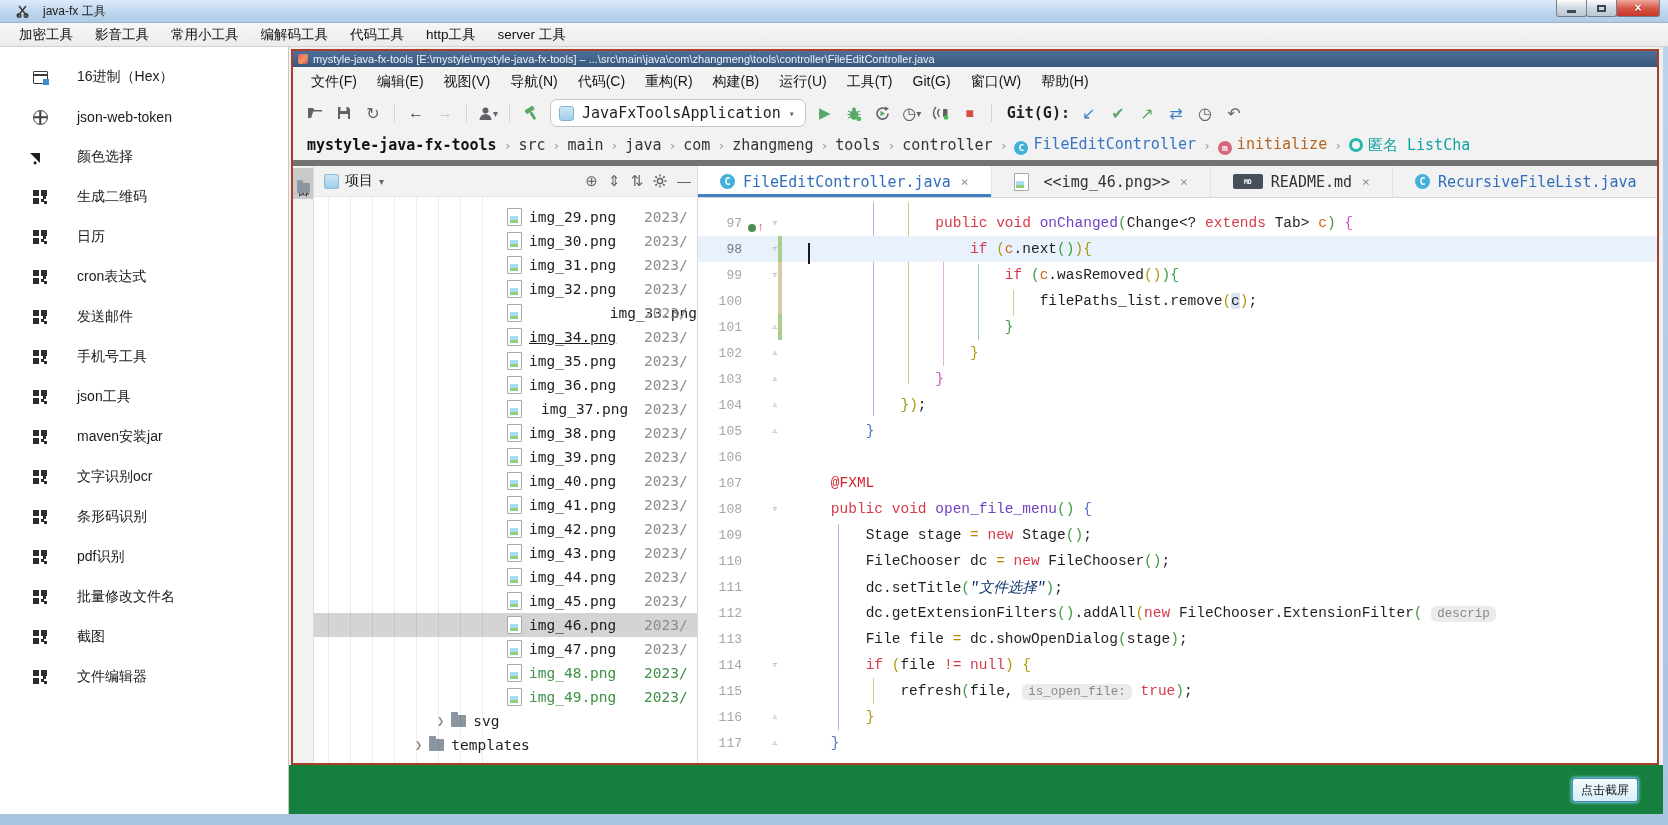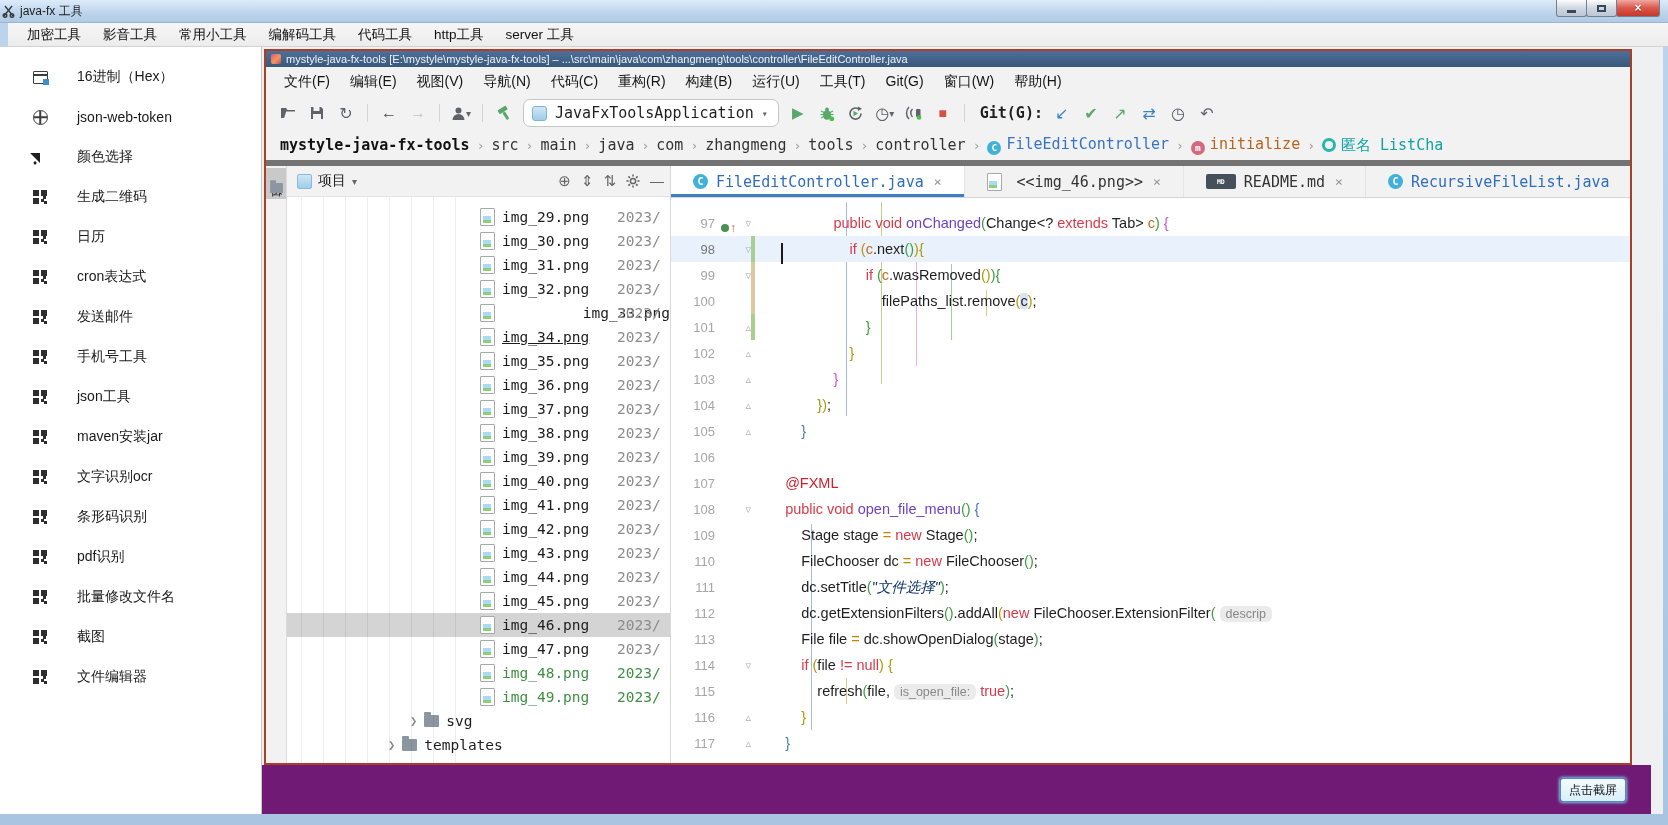--- a/index.html
+++ b/index.html
@@ -3,40 +3,40 @@
 <meta charset="utf-8">
 <style>
   html,body{margin:0;padding:0}
   body{
     width:1668px;height:825px;position:relative;overflow:hidden;
     font-family:"Liberation Sans","DejaVu Sans",sans-serif;
     background:linear-gradient(#bdd4ec,#a9c4e0);
   }
   
   .titlebar{
-    height:22px;display:flex;align-items:center;padding-left:2px;gap:5px;
+    height:22px;display:flex;align-items:center;padding-left:16px;gap:14px;
     background:linear-gradient(#dcebfa,#bcd4ec 60%,#b0cbe6);
     border-bottom:1px solid #9ab4d2;font-size:12px;color:#1b1b1b;position:relative;
   }
   .winbtns{position:absolute;right:8px;top:0;display:flex}
   .wbtn{width:29px;height:16px;border:1px solid #70808f;border-top:none;
     background:linear-gradient(#fdfdfd,#cfd8e2 50%,#bcc7d3);
     display:flex;align-items:center;justify-content:center;border-radius:0 0 3px 3px;margin-left:-1px}
   .wbtn.close{background:linear-gradient(#f0a8a0,#d9584a 50%,#c8372a);width:42px}
   .glyph-min{width:9px;height:3px;background:#38485a;margin-top:6px}
   .glyph-max{width:9px;height:7px;border:2px solid #38485a;box-sizing:border-box}
   .glyph-x{color:#fff;font-weight:bold;font-size:12px;line-height:1;text-shadow:0 1px 1px #7a2017}
   .appmenubar{
     height:23px;background:linear-gradient(#f6f6f6,#ececec);border-bottom:1px solid #d2d2d2;
-    display:flex;align-items:center;padding-left:8px;margin-left:8px;
+    display:flex;align-items:center;padding-left:8px;
   }
   .appmenu-item{font-size:13.5px;color:#111;padding:0 11px;line-height:23px;cursor:default}
   .content{display:flex;height:767px;width:1663px}
   
-  .sidebar{width:262px;background:#fff;border-right:1px solid #c7c7c7;padding-top:10px;box-sizing:border-box}
+  .sidebar{width:289px;background:#fff;border-right:1px solid #c7c7c7;padding-top:10px;box-sizing:border-box}
   .side-item{height:40px;display:flex;align-items:center}
   .sicon{width:18px;height:18px;margin-left:31px;display:inline-flex;align-items:center;justify-content:center;position:relative;flex:none}
   .slabel{margin-left:28px;font-size:14px;color:#1a1a1a}
   .icon-qr{width:14px;height:14px;position:relative}
   .icon-qr::before{content:"";position:absolute;inset:0;background-repeat:no-repeat;
     background-image:linear-gradient(#2d2d2d,#2d2d2d),linear-gradient(#2d2d2d,#2d2d2d),linear-gradient(#2d2d2d,#2d2d2d);
     background-size:6px 6px,6px 6px,6px 6px;background-position:0 0,100% 0,0 100%}
   .icon-qr::after{content:"";position:absolute;right:0;bottom:0;width:3px;height:3px;background:#2d2d2d;
     box-shadow:-3px -2px 0 #2d2d2d,-1px -5px 0 #2d2d2d,2px 2px 0 0 transparent}
   .icon-hex{width:15px;height:13px;border:1.5px solid #3d3d3d;box-sizing:border-box;position:relative;border-radius:1px}
@@ -109,21 +109,21 @@
   .tab{display:flex;align-items:center;gap:8px;padding:0 22px;font-family:"DejaVu Sans Mono",monospace;
     font-size:15px;color:#333;border-right:1px solid #e4e4e4;white-space:nowrap}
   .tab.active{background:#fff;box-shadow:inset 0 -3px 0 #3e7ec2;color:#2f6dbd}
   .tab.vcsmod{color:#2f6dbd}
   .tabclose{color:#8f8f8f;font-size:13px;margin-left:2px}
   .cls-ic{display:inline-flex;width:15px;height:15px;border-radius:50%;background:#41b1d9;color:#fff;
     font-size:10px;font-weight:bold;align-items:center;justify-content:center;flex:none}
   .md-ic{display:inline-flex;width:30px;height:15px;border-radius:2px;background:#46505a;color:#fff;
     font-size:6.5px;font-weight:bold;align-items:center;justify-content:center;flex:none}
   .code-area{flex:1;position:relative;overflow:hidden;padding-top:12px;background:#fff;
-    font-family:Liberation Sans, sans-serif;font-size:14.5px}
+    font-family:Liberation Mono, monospace;font-size:14.5px}
   .eguide{position:absolute;width:1px;z-index:0;pointer-events:none}
   .cline{height:26px;display:flex;align-items:center;position:relative;z-index:1}
   .cline.cur{background:#e9f2fc}
   .ln{width:44px;text-align:right;padding-right:6px;color:#a6a6a6;font-size:13px;flex:none}
   .cur .ln{color:#767676}
   .gmark{width:30px;display:flex;align-items:center;justify-content:flex-end;flex:none;position:relative}
   .fd{color:#b1b1b1;font-size:11px;line-height:1}
   .ovr{position:absolute;left:0;top:4px;display:flex;align-items:center}
   .ovr .dot{width:8px;height:8px;border-radius:50%;background:#4c8f52}
   .ovr .arr{color:#d25b4f;font-size:12px;font-weight:bold;margin-left:1px;line-height:1}
@@ -131,21 +131,21 @@
   .cbar.add{background:#a9cf8e}.cbar.mod{background:#dcc8a2}
   .ctext{white-space:pre;color:#1f1f1f;position:relative}
   .kw{color:#d73a49}.fn{color:#6f42c1}.an{color:#cf222e}.pr{color:#c6681f}
   .op{color:#c18401}.o2{color:#d73a49}
   .st{color:#0a3069;font-style:italic}
   .bg{color:#3f9e43}.by{color:#b09a07}.bm{color:#d052c8}.bb{color:#4a79c8}.bo{color:#8ca015}
   .oc{background:#d8e4f2;border-radius:2px}
   .hi{background:#ebebeb;color:#888;border-radius:6px;padding:1px 6px;font-size:12.5px;font-style:normal}
   .caret{position:absolute;left:12px;top:2px;width:1.5px;height:21px;background:#1a1a1a}
   
-  .footer{position:absolute;left:0;right:12px;top:718px;height:49px;background:#701a75}
+  .footer{position:absolute;left:0;right:0;top:718px;height:49px;background:#15803d}
   .shot-btn{position:absolute;right:25px;top:13px;height:24px;min-width:62px;padding:0 8px;
     font-size:12px;color:#111;border:1px solid #4a8fc0;border-radius:3px;
     background:linear-gradient(#f4fafd,#d9effb);box-shadow:0 0 3px 1px #7cc5ef}
   svg{display:block}
 </style>
 </head>
 <body>
 
 <div class="titlebar">
   <span>
@@ -490,21 +490,21 @@
               <div class="trow" style="padding-left: 193px;">
                 <span class="ticon-img"></span>
                 <span>img_35.png</span>
                 <span class="tdate">2023/</span>
               </div>
               <div class="trow" style="padding-left: 193px;">
                 <span class="ticon-img"></span>
                 <span>img_36.png</span>
                 <span class="tdate">2023/</span>
               </div>
-              <div class="trow" style="padding-left: 193px;">
+              <div class="trow" style="padding-left: 193px; gap: 12px;">
                 <span class="ticon-img"></span>
                 <span>img_37.png</span>
                 <span class="tdate">2023/</span>
               </div>
               <div class="trow" style="padding-left: 193px;">
                 <span class="ticon-img"></span>
                 <span>img_38.png</span>
                 <span class="tdate">2023/</span>
               </div>
               <div class="trow" style="padding-left: 193px;">

